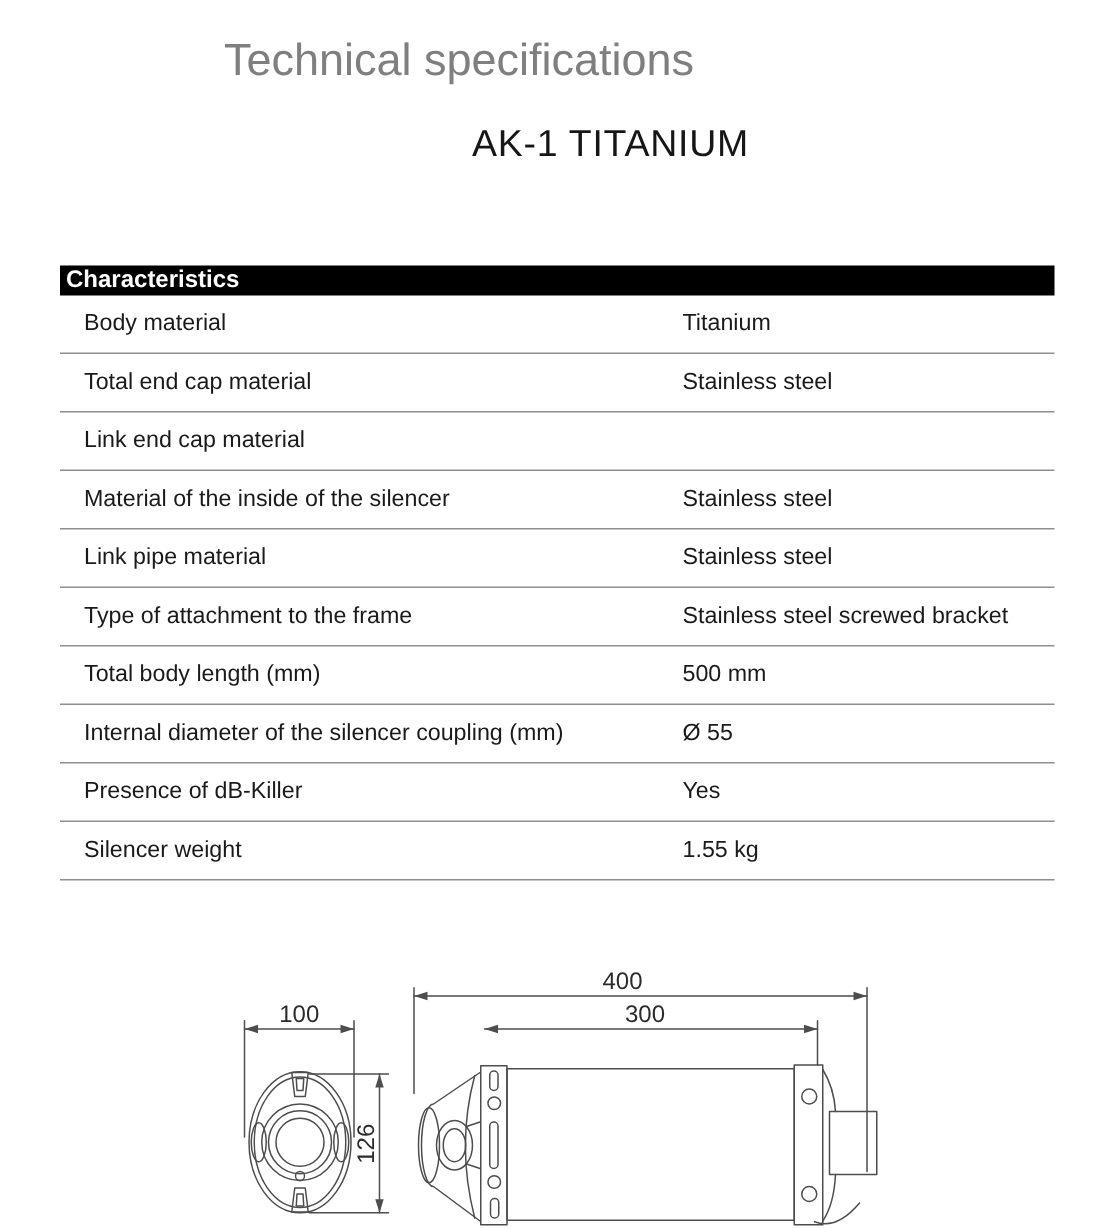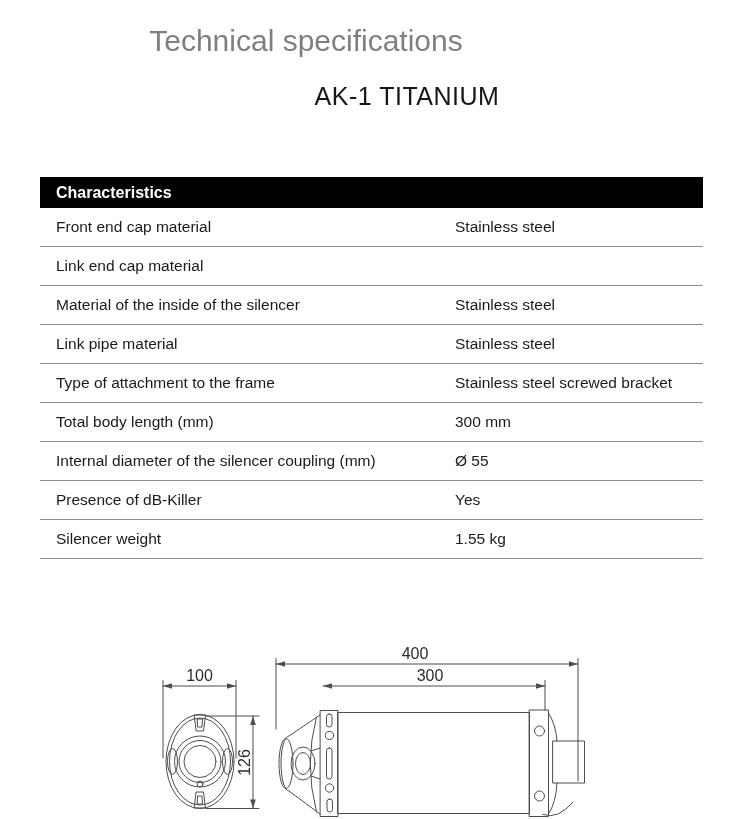--- a/index.html
+++ b/index.html
@@ -41,26 +41,26 @@
     letter-spacing: 0.5px;
     padding-left: 41px;
   }
   .spec-table {
     position: absolute;
     left: 40px;
     top: 177px;
     width: 663px;
   }
   .spec-table .thead {
-    height: 31px;
+    height: 20px;
     background: #000000;
     color: #ffffff;
     display: flex;
     align-items: center;
-    padding-left: 16px;
+    padding-left: 4px;
     box-sizing: border-box;
     font-size: 16px;
     font-weight: 700;
   }
   .spec-table .row {
     display: flex;
     align-items: center;
     height: 38px;
     border-bottom: 1px solid #8f8f8f;
     font-size: 15.5px;
@@ -97,23 +97,27 @@
 <main>
 
   <h1 class="page-title">Technical specifications</h1>
   <h2 class="product-name">AK-1 TITANIUM</h2>
 
   <section class="spec-table">
     <div class="thead">
       <span>Characteristics</span>
     </div>
     <div id="rows">
-
-  <div class="row">
-    <div class="cell label">Front end cap material</div>
+  <div class="row">
+    <div class="cell label">Body material</div>
+    <div class="cell value">Titanium</div>
+  </div>
+
+  <div class="row">
+    <div class="cell label">Total end cap material</div>
     <div class="cell value">Stainless steel</div>
   </div>
 
   <div class="row">
     <div class="cell label">Link end cap material</div>
   </div>
 
   <div class="row">
     <div class="cell label">Material of the inside of the silencer</div>
     <div class="cell value">Stainless steel</div>
@@ -124,21 +128,21 @@
     <div class="cell value">Stainless steel</div>
   </div>
 
   <div class="row">
     <div class="cell label">Type of attachment to the frame</div>
     <div class="cell value">Stainless steel screwed bracket</div>
   </div>
 
   <div class="row">
     <div class="cell label">Total body length (mm)</div>
-    <div class="cell value">300 mm</div>
+    <div class="cell value">500 mm</div>
   </div>
 
   <div class="row">
     <div class="cell label">Internal diameter of the silencer coupling (mm)</div>
     <div class="cell value">Ø 55</div>
   </div>
 
   <div class="row">
     <div class="cell label">Presence of dB-Killer</div>
     <div class="cell value">Yes</div>

